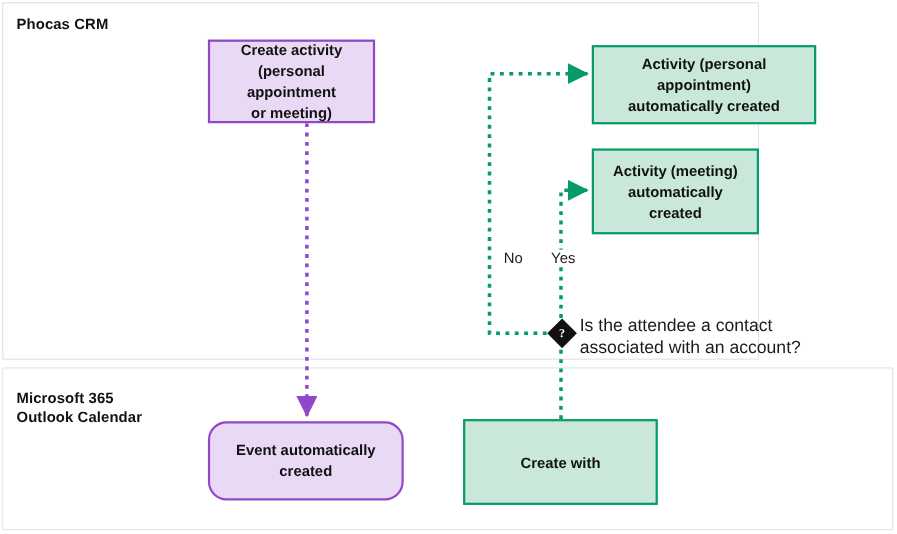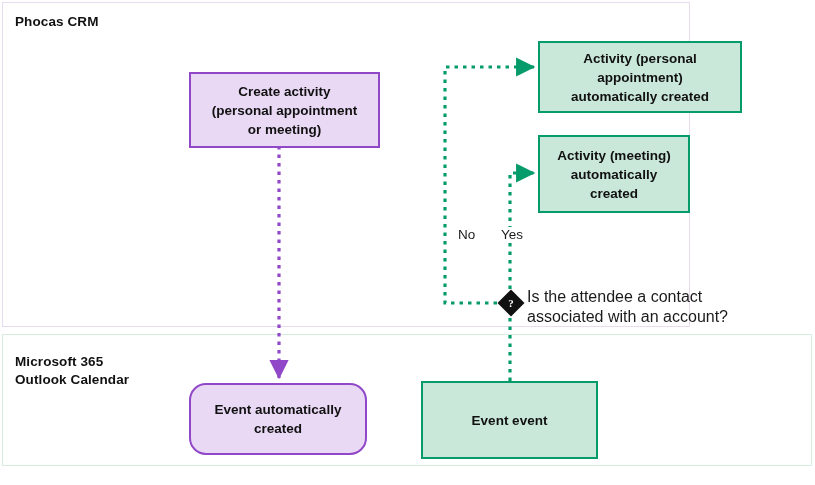--- a/index.html
+++ b/index.html
@@ -30,21 +30,21 @@
     left: 2px;
     top: 2px;
     width: 688px;
     height: 325px;
     border: 1.5px solid #e6dcee;
   }
   .lane-outlook {
     left: 2px;
     top: 334px;
     width: 810px;
-    height: 132px;
+    height: 148px;
     border: 1.5px solid #d6ecdf;
   }
   .lane-title {
     position: absolute;
     font-size: 13.5px;
     font-weight: bold;
     color: #111111;
     letter-spacing: 0.1px;
     line-height: 18px;
     white-space: pre-line;
@@ -69,21 +69,21 @@
   }
   .node.purple {
     background: #ead9f5;
     border: 2px solid #9148c8;
   }
   .node.green {
     background: #c9e8d9;
     border: 2px solid #069b6a;
   }
 
-  #node-create-activity { left: 189px; top: 36px; width: 191px; height: 76px; margin-top: 36px; }
+  #node-create-activity { left: 189px; top: 36px; width: 152px; height: 76px; }
   #node-activity-appt   { left: 538px; top: 41px; width: 204px; height: 72px; }
   #node-activity-meet   { left: 538px; top: 135px; width: 152px; height: 78px; }
   #node-event-auto      { left: 189px; top: 383px; width: 178px; height: 72px; border-radius: 17px; }
   #node-create-event    { left: 421px; top: 381px; width: 177px; height: 78px; }
 
   
   #decision {
     position: absolute;
     left: 497px;
     top: 289px;
@@ -184,21 +184,21 @@
 
   <div class="node green" id="node-activity-appt">Activity (personal appointment)
 automatically created</div>
 
   <div class="node green" id="node-activity-meet">Activity (meeting)
 automatically created</div>
 
   <div class="node purple" id="node-event-auto">Event automatically
 created</div>
 
-  <div class="node green" id="node-create-event">Event event</div>
+  <div class="node green" id="node-create-event">Create with</div>
 
   <div id="decision">
     <svg class="dia" viewBox="0 0 28 28">
       <polygon points="14,0.5 27.5,14 14,27.5 0.5,14" fill="#111111"></polygon>
     </svg>
     <span class="qmark">?</span>
   </div>
 
   <div id="decision-text">Is the attendee a contact
 associated with an account?</div>

